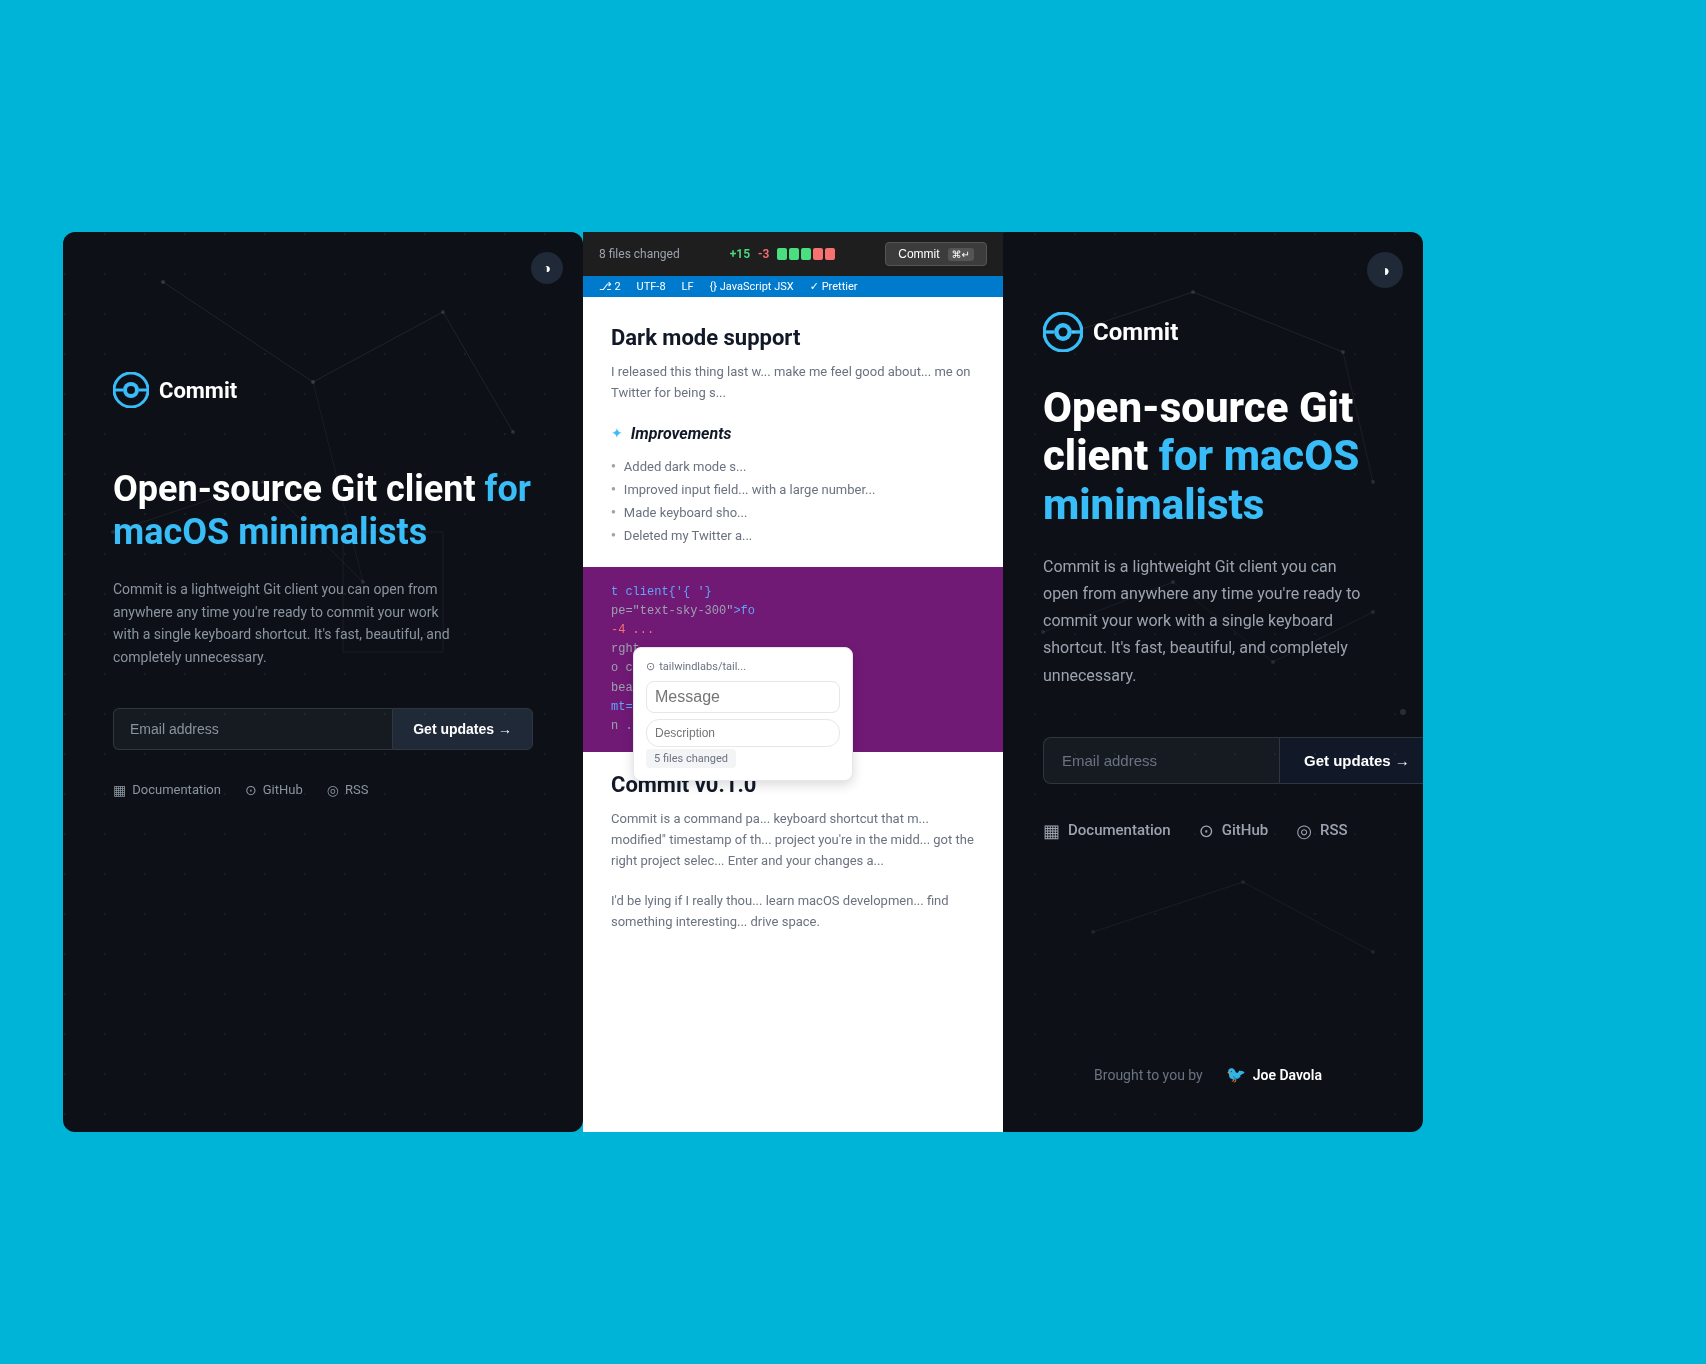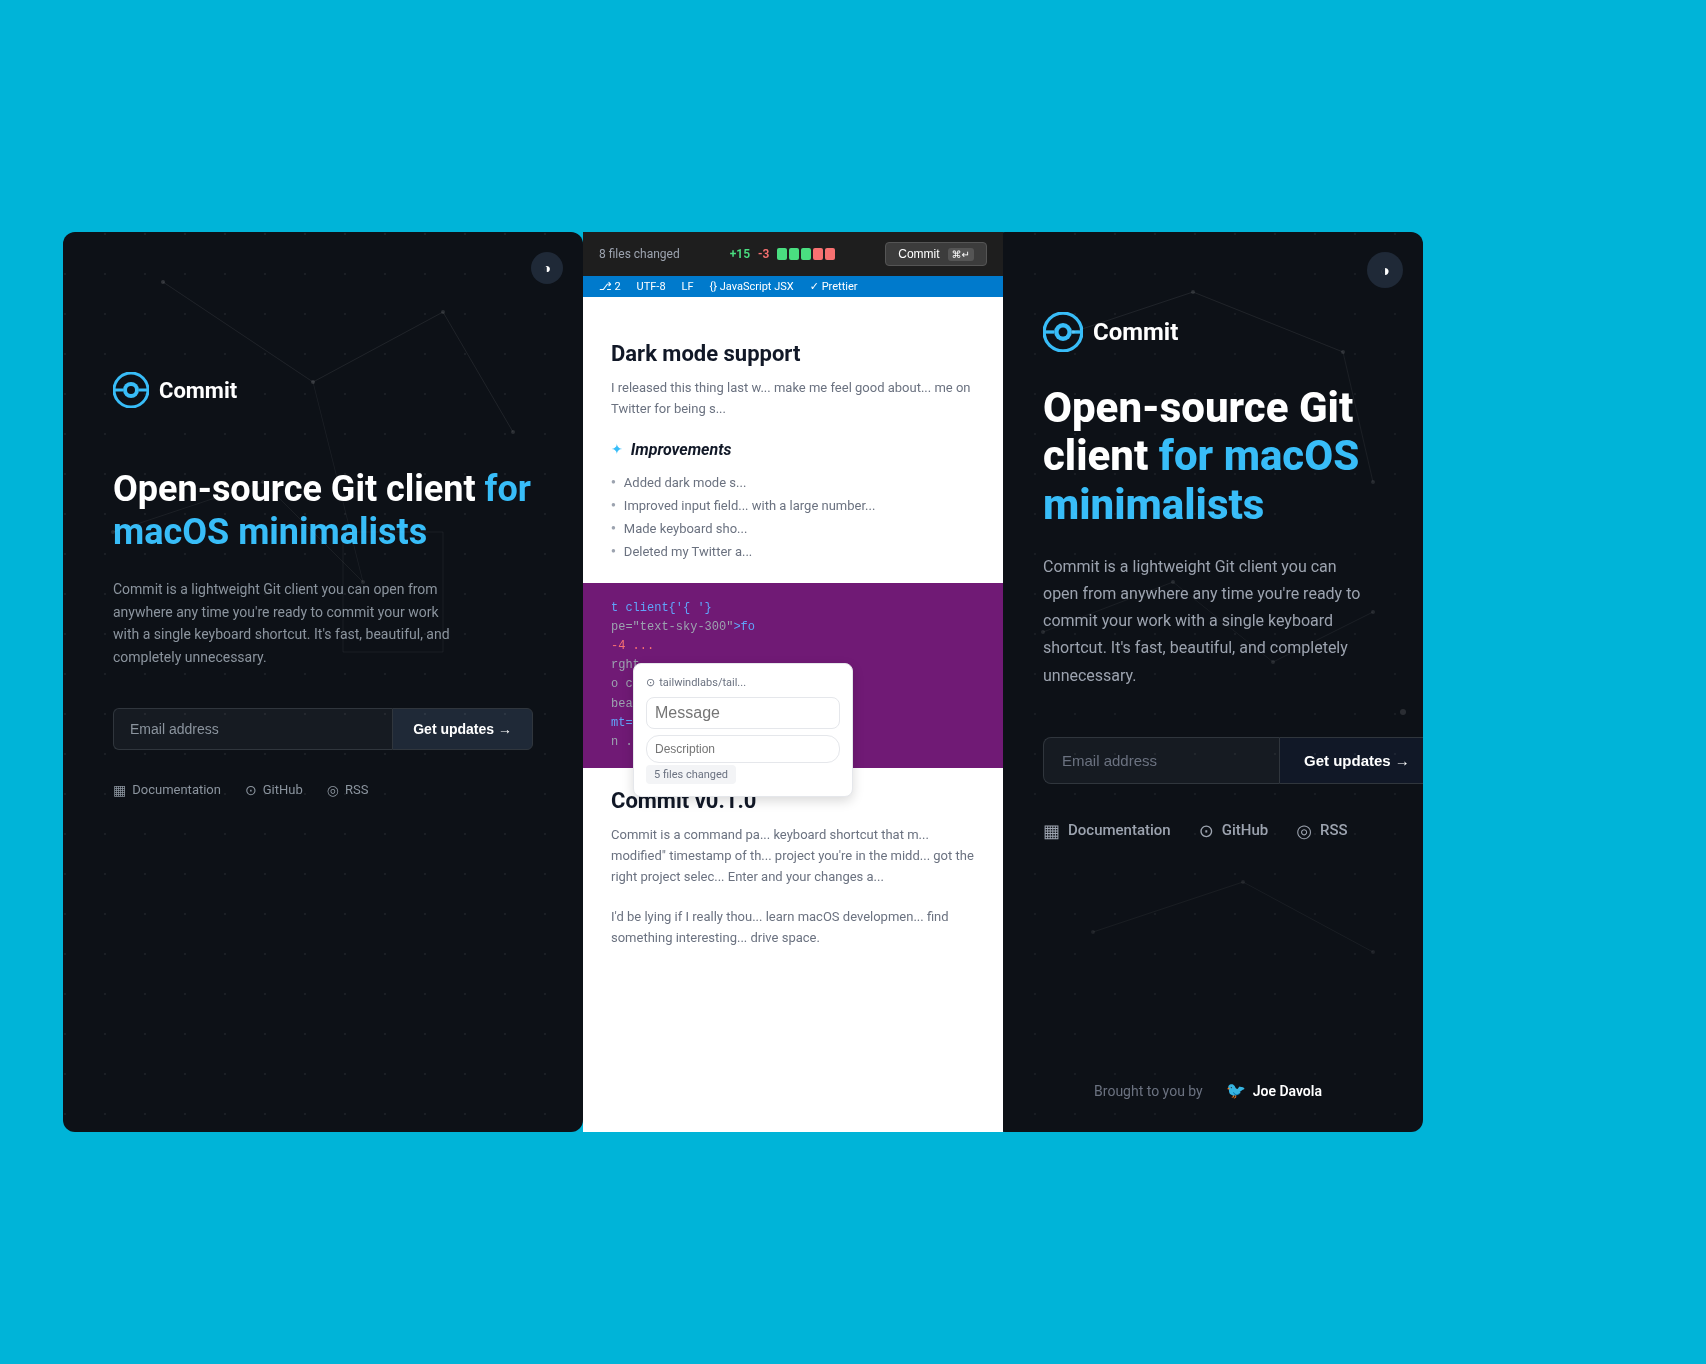--- a/index.html
+++ b/index.html
@@ -205,21 +205,21 @@
       align-items: center;
       gap: 16px;
     }
 
     .status-item {
       color: #ffffff;
       font-size: 11px;
     }
 
     .blog-content {
-      padding: 44px 28px;
+      padding: 28px 28px;
     }
 
     .blog-section-title {
       font-size: 22px;
       font-weight: 700;
       color: #111827;
       margin-bottom: 12px;
     }
 
     .blog-text {
@@ -478,21 +478,21 @@
       align-items: center;
       gap: 8px;
       color: #9ca3af;
       font-size: 15px;
       text-decoration: none;
       font-weight: 500;
     }
 
     .right-footer {
       position: absolute;
-      bottom: 32px;
+      bottom: 48px;
       left: 0;
       right: 0;
       text-align: center;
       color: #6b7280;
       font-size: 14px;
       display: flex;
       align-items: center;
       justify-content: center;
       gap: 24px;
     }

